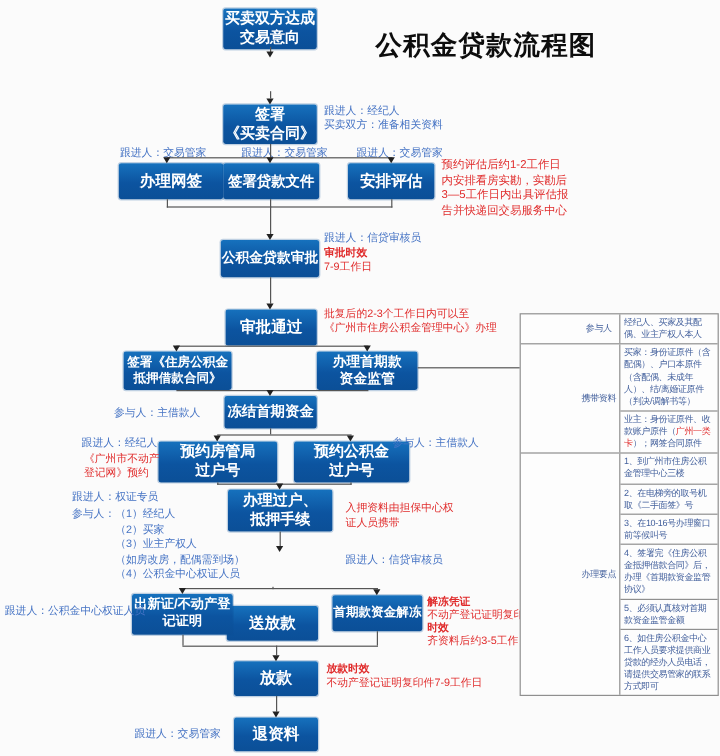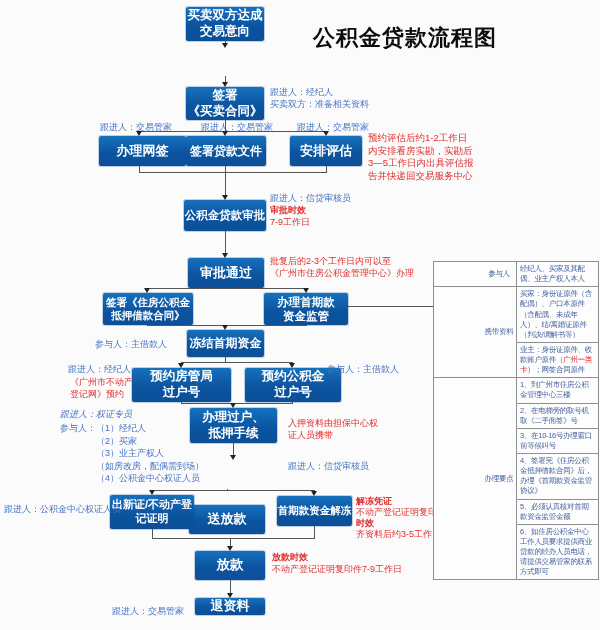--- a/index.html
+++ b/index.html
@@ -67,41 +67,41 @@
 过户号</div>
   <div class="fbox" style="left:245px;top:368px;width:96px;height:34px;font-size:12.5px;">预约公积金
 过户号</div>
   <div class="fbox" style="left:190px;top:408px;width:87px;height:35px;font-size:12.5px;">办理过户、
 抵押手续</div>
   <div class="fbox" style="left:189px;top:460px;width:76px;height:29px;font-size:13px;margin-top:45px;">送放款</div>
   <div class="fbox" style="left:110px;top:495px;width:84px;height:34px;font-size:11px;">出新证/不动产登
 记证明</div>
   <div class="fbox" style="left:277px;top:496px;width:75px;height:30px;font-size:10.5px;">首期款资金解冻</div>
   <div class="fbox" style="left:195px;top:551px;width:70px;height:29px;font-size:13.5px;">放款</div>
-  <div class="fbox" style="left:195px;top:598px;width:70px;height:17px;font-size:13px;">退资料</div>
+  <div class="fbox" style="left:195px;top:598px;width:70px;height:28px;font-size:13px;">退资料</div>
 
   <div class="ann blue" style="left:270px;top:87px;">跟进人：经纪人
 买卖双方：准备相关资料</div>
   <div class="ann blue" style="left:100px;top:122px;">跟进人：交易管家</div>
   <div class="ann blue" style="left:201px;top:122px;">跟进人：交易管家</div>
   <div class="ann blue" style="left:297px;top:122px;">跟进人：交易管家</div>
   <div class="ann red" style="left:368px;top:132px;font-size:9.5px;line-height:1.32;">预约评估后约1-2工作日
 内安排看房实勘，实勘后
 3—5工作日内出具评估报
 告并快递回交易服务中心</div>
   <div class="ann blue" style="left:270px;top:193px;">跟进人：信贷审核员</div>
   <div class="ann rbold" style="left:270px;top:205px;">审批时效</div>
   <div class="ann red" style="left:270px;top:217px;">7-9工作日</div>
   <div class="ann red" style="left:270px;top:256px;">批复后的2-3个工作日内可以至
 《广州市住房公积金管理中心》办理</div>
   <div class="ann blue" style="left:95px;top:339px;">参与人：主借款人</div>
   <div class="ann blue" style="left:68px;top:364px;">跟进人：经纪人</div>
   <div class="ann red" style="left:70px;top:377px;">《广州市不动产
  登记网》预约</div>
-  <div class="ann blue" style="left:60px;top:409px;font-style:italic;">跟进人：权证专员</div>
+  <div class="ann blue" style="left:60px;top:409px;">跟进人：权证专员</div>
   <div class="ann blue" style="left:60px;top:422px;line-height:1.4;">参与人：（1）经纪人
 　　　　（2）买家
 　　　　（3）业主产权人
 　　　　（如房改房，配偶需到场）
 　　　　（4）公积金中心权证人员</div>
   <div class="ann blue" style="left:327px;top:364px;">参与人：主借款人</div>
   <div class="ann red" style="left:288px;top:418px;">入押资料由担保中心权
 证人员携带</div>
   <div class="ann blue" style="left:288px;top:461px;">跟进人：信贷审核员</div>
   <div class="ann blue" style="left:4px;top:504px;">跟进人：公积金中心权证人员</div>

